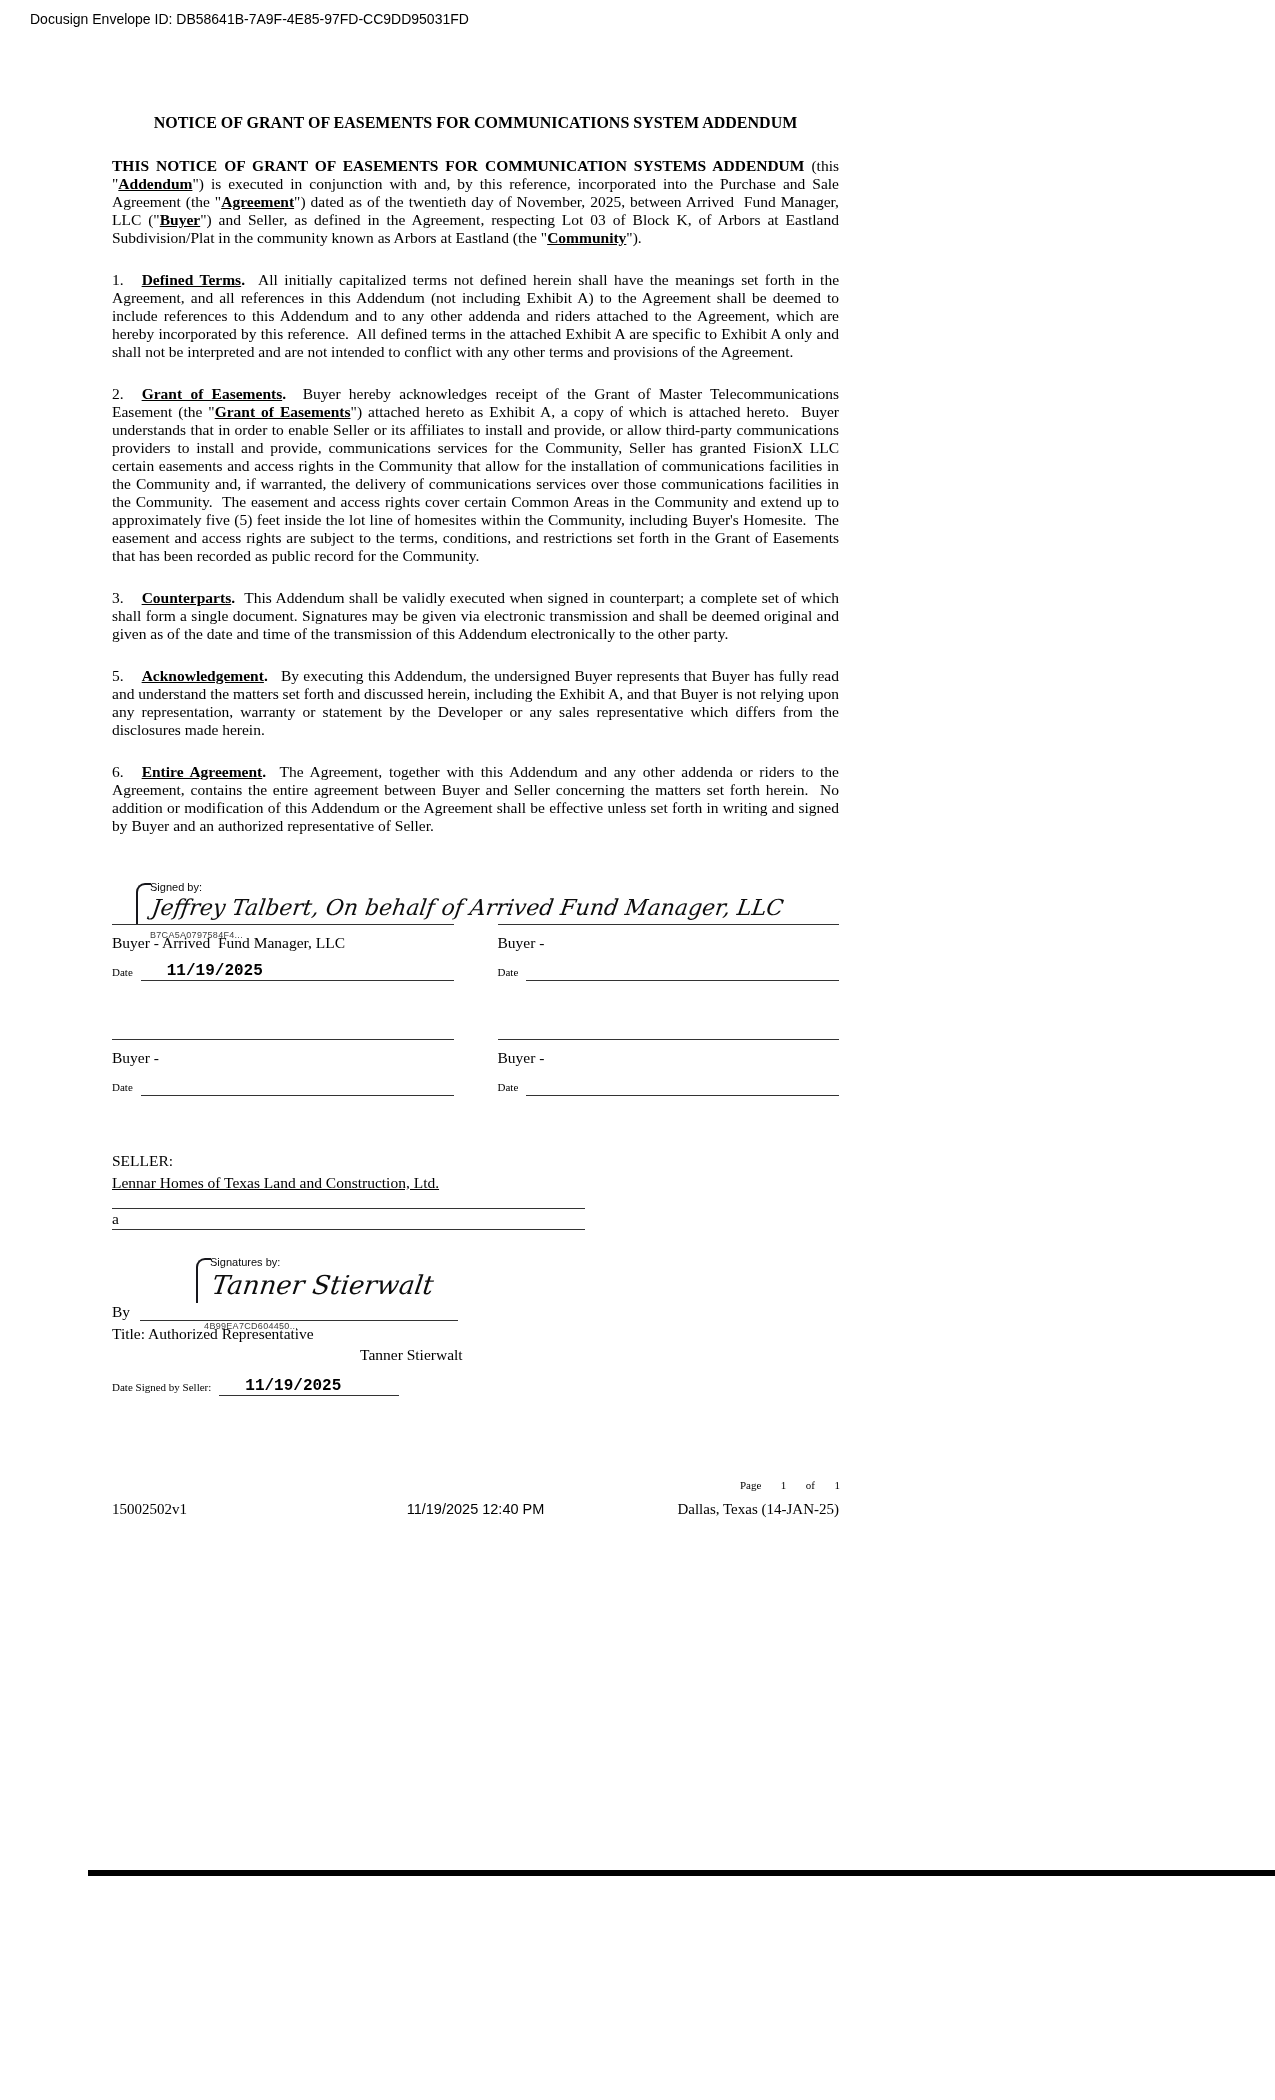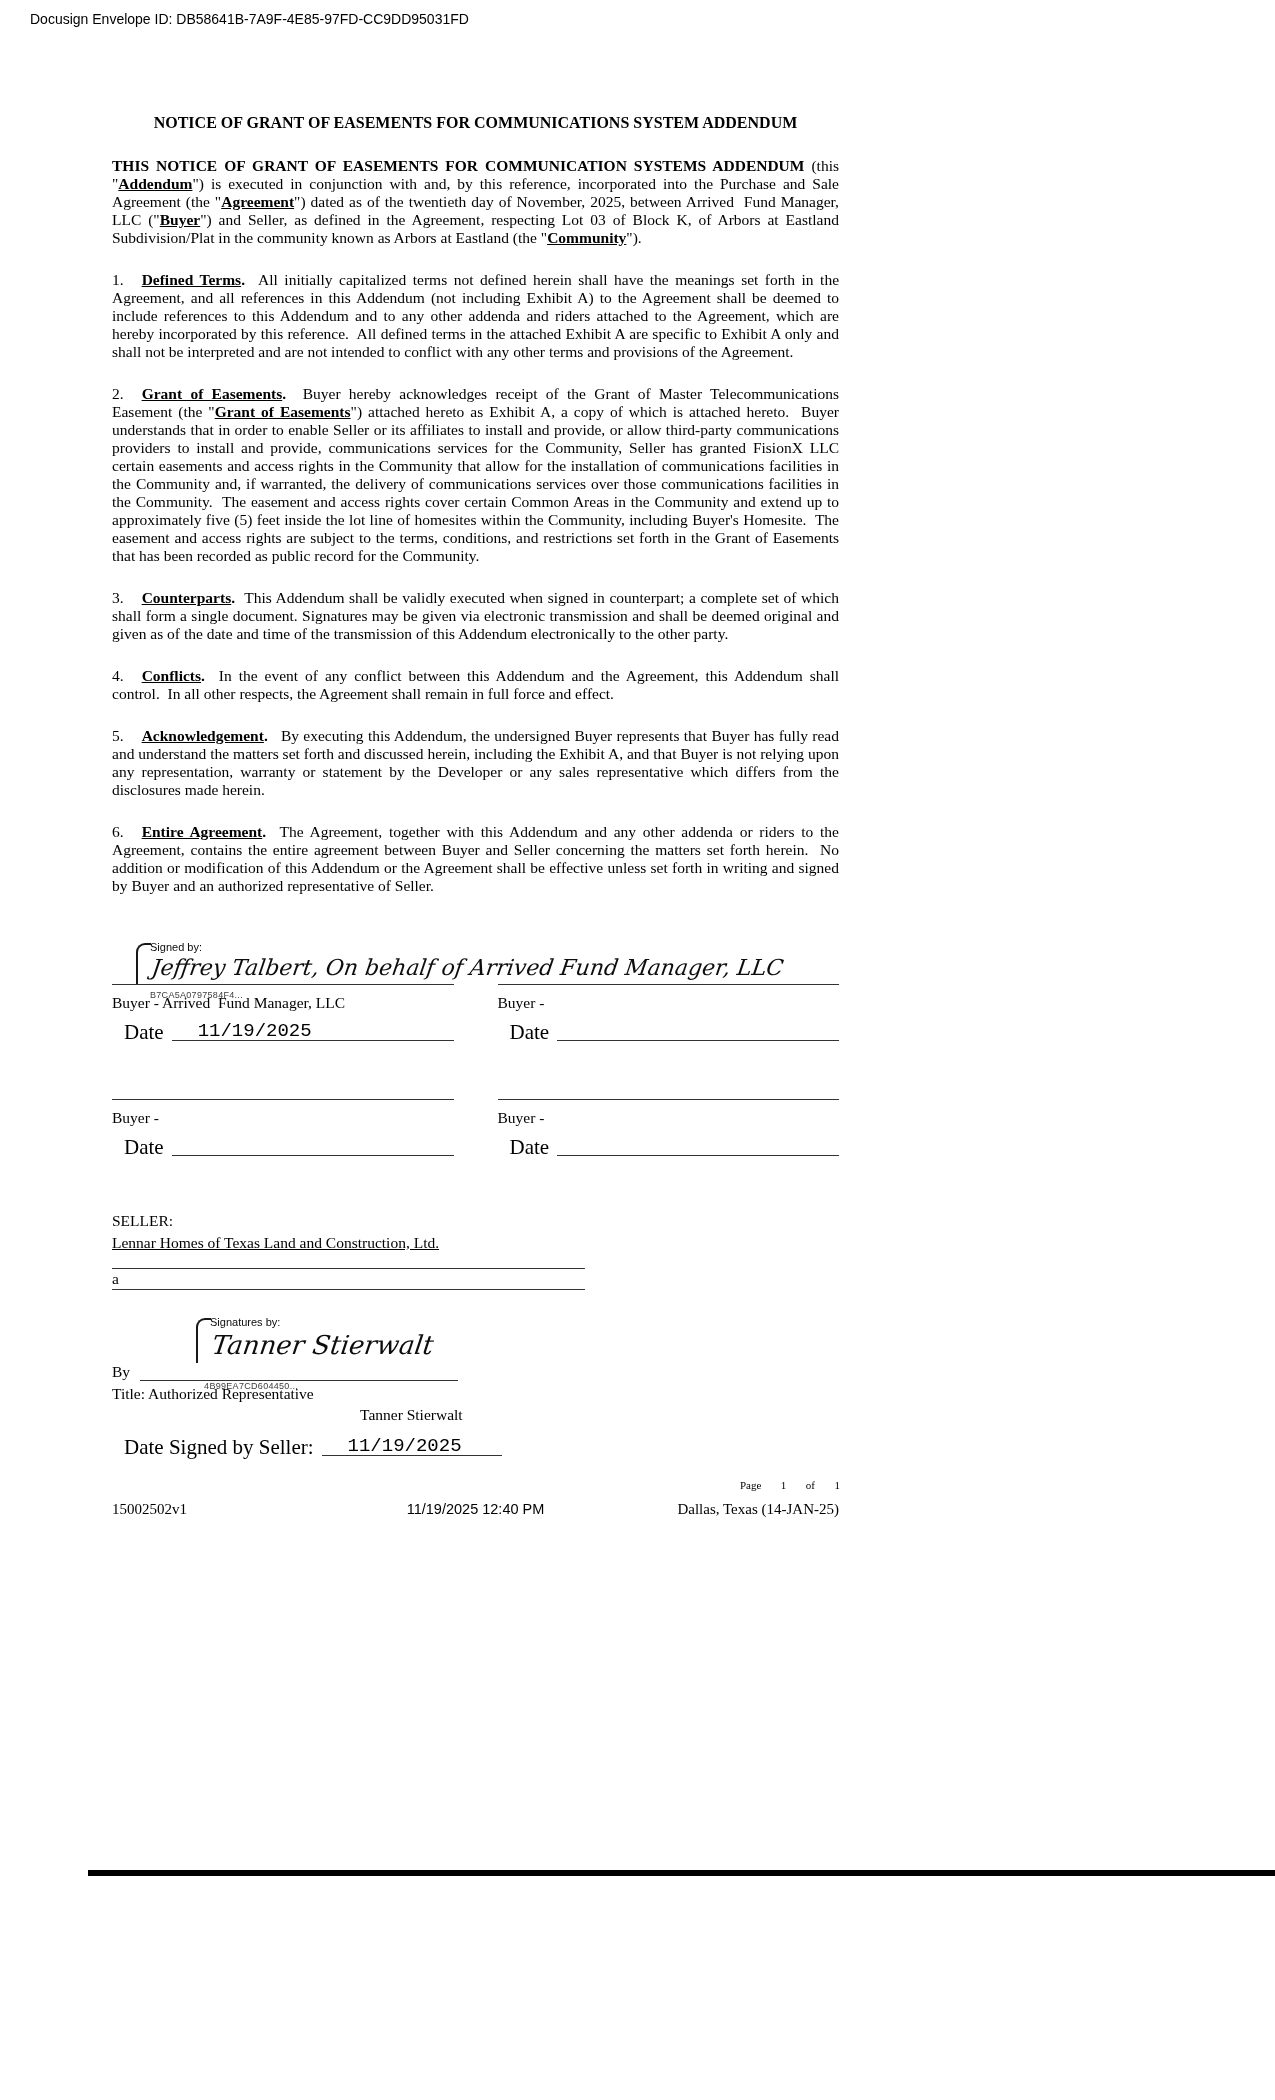--- a/index.html
+++ b/index.html
@@ -48,23 +48,23 @@
   .seller-sig { font-size:26px; line-height:32px; }
   .stamp-id { font-family:"Liberation Sans", sans-serif; font-size:9px; color:#3c3c3c; letter-spacing:.3px; }
 
   .sig-name {
     position:relative; border-top:1.4px solid #333; padding-top:9px;
     font-size:15.5px; white-space:pre; line-height:18px;
   }
   .name-id { position:absolute; top:1px; left:38px; }
 
   .date-row { display:flex; align-items:flex-end; margin-top:7px; height:22px; }
-  .date-label { font-size:21px; margin-right:8px; line-height:18px;margin-left:12px; }
+  .date-label { font-size:11px; margin-right:8px; line-height:18px; }
   .date-line { flex:1; border-bottom:1.4px solid #333; align-self:stretch; display:flex; align-items:flex-end; }
-  .date-value { font-family:"Liberation Mono", monospace; font-size:19px; margin-left:26px; line-height:17px; }
+  .date-value { font-family:"Liberation Mono", monospace; font-size:16px; margin-left:26px; line-height:17px;font-weight:bold; }
 
   
   .seller-block { margin-top:55px; font-size:15.5px; }
   .seller-label { line-height:20px; margin-bottom:2px; }
   .seller-company { width:473px; border-bottom:1.4px solid #333; padding-bottom:16px; line-height:19px;text-decoration:underline; }
   .seller-a-row { width:473px; border-bottom:1.4px solid #333; height:21px; line-height:20px; }
   .by-area { margin-top:26px; }
   .seller-stamp { margin-left:84px; }
   .by-row { display:flex; align-items:flex-end; }
   .by-label { font-size:15.5px; line-height:18px; }
@@ -102,21 +102,20 @@
     <h1 class="title">NOTICE OF GRANT OF EASEMENTS FOR COMMUNICATIONS SYSTEM ADDENDUM</h1>
 
     <p class="para"><span class="b">THIS NOTICE OF GRANT OF EASEMENTS FOR COMMUNICATION SYSTEMS ADDENDUM</span><span> (this "</span><span class="bu">Addendum</span><span>") is executed in conjunction with and, by this reference, incorporated into the Purchase and Sale Agreement (the "</span><span class="bu">Agreement</span><span>") dated as of the twentieth day of November, 2025, between Arrived  Fund Manager, LLC ("</span><span class="bu">Buyer</span><span>") and Seller, as defined in the Agreement, respecting Lot 03 of Block K, of Arbors at Eastland Subdivision/Plat in the community known as Arbors at Eastland (the "</span><span class="bu">Community</span><span>").</span></p>
 
     <p class="para"><span class="sec-num">1.</span><span class="sec-head">Defined Terms</span><span class="sec-sep">.  </span><span>All initially capitalized terms not defined herein shall have the meanings set forth in the Agreement, and all references in this Addendum (not including Exhibit A) to the Agreement shall be deemed to include references to this Addendum and to any other addenda and riders attached to the Agreement, which are hereby incorporated by this reference.  All defined terms in the attached Exhibit A are specific to Exhibit A only and shall not be interpreted and are not intended to conflict with any other terms and provisions of the Agreement.</span></p>
 
     <p class="para"><span class="sec-num">2.</span><span class="sec-head">Grant of Easements</span><span class="sec-sep">.  </span><span>Buyer hereby acknowledges receipt of the Grant of Master Telecommunications Easement (the "</span><span class="bu">Grant of Easements</span><span>") attached hereto as Exhibit A, a copy of which is attached hereto.  Buyer understands that in order to enable Seller or its affiliates to install and provide, or allow third-party communications providers to install and provide, communications services for the Community, Seller has granted FisionX LLC certain easements and access rights in the Community that allow for the installation of communications facilities in the Community and, if warranted, the delivery of communications services over those communications facilities in the Community.  The easement and access rights cover certain Common Areas in the Community and extend up to approximately five (5) feet inside the lot line of homesites within the Community, including Buyer's Homesite.  The easement and access rights are subject to the terms, conditions, and restrictions set forth in the Grant of Easements that has been recorded as public record for the Community.</span></p>
 
     <p class="para"><span class="sec-num">3.</span><span class="sec-head">Counterparts</span><span class="sec-sep">.  </span><span>This Addendum shall be validly executed when signed in counterpart; a complete set of which shall form a single document. Signatures may be given via electronic transmission and shall be deemed original and given as of the date and time of the transmission of this Addendum electronically to the other party.</span></p>
 
-    <p class="para"><span class="sec-num">4.</span><span class="sec-head">Conflicts</span><span class="sec-sep">.  </span><span>In the event of any conflict between this Addendum and the Agreement, this Addendum shall control.  In all other respects, the Agreement shall remain in full force and effect.</span></p>
 
     <p class="para"><span class="sec-num">5.</span><span class="sec-head">Acknowledgement</span><span class="sec-sep">.   </span><span>By executing this Addendum, the undersigned Buyer represents that Buyer has fully read and understand the matters set forth and discussed herein, including the Exhibit A, and that Buyer is not relying upon any representation, warranty or statement by the Developer or any sales representative which differs from the disclosures made herein.</span></p>
 
     <p class="para"><span class="sec-num">6.</span><span class="sec-head">Entire Agreement</span><span class="sec-sep">.  </span><span>The Agreement, together with this Addendum and any other addenda or riders to the Agreement, contains the entire agreement between Buyer and Seller concerning the matters set forth herein.  No addition or modification of this Addendum or the Agreement shall be effective unless set forth in writing and signed by Buyer and an authorized representative of Seller.</span></p>
 
     <div class="sig-block">
 
       <div class="sig-row">
         <div class="sig-col">
           <div class="stamp">

